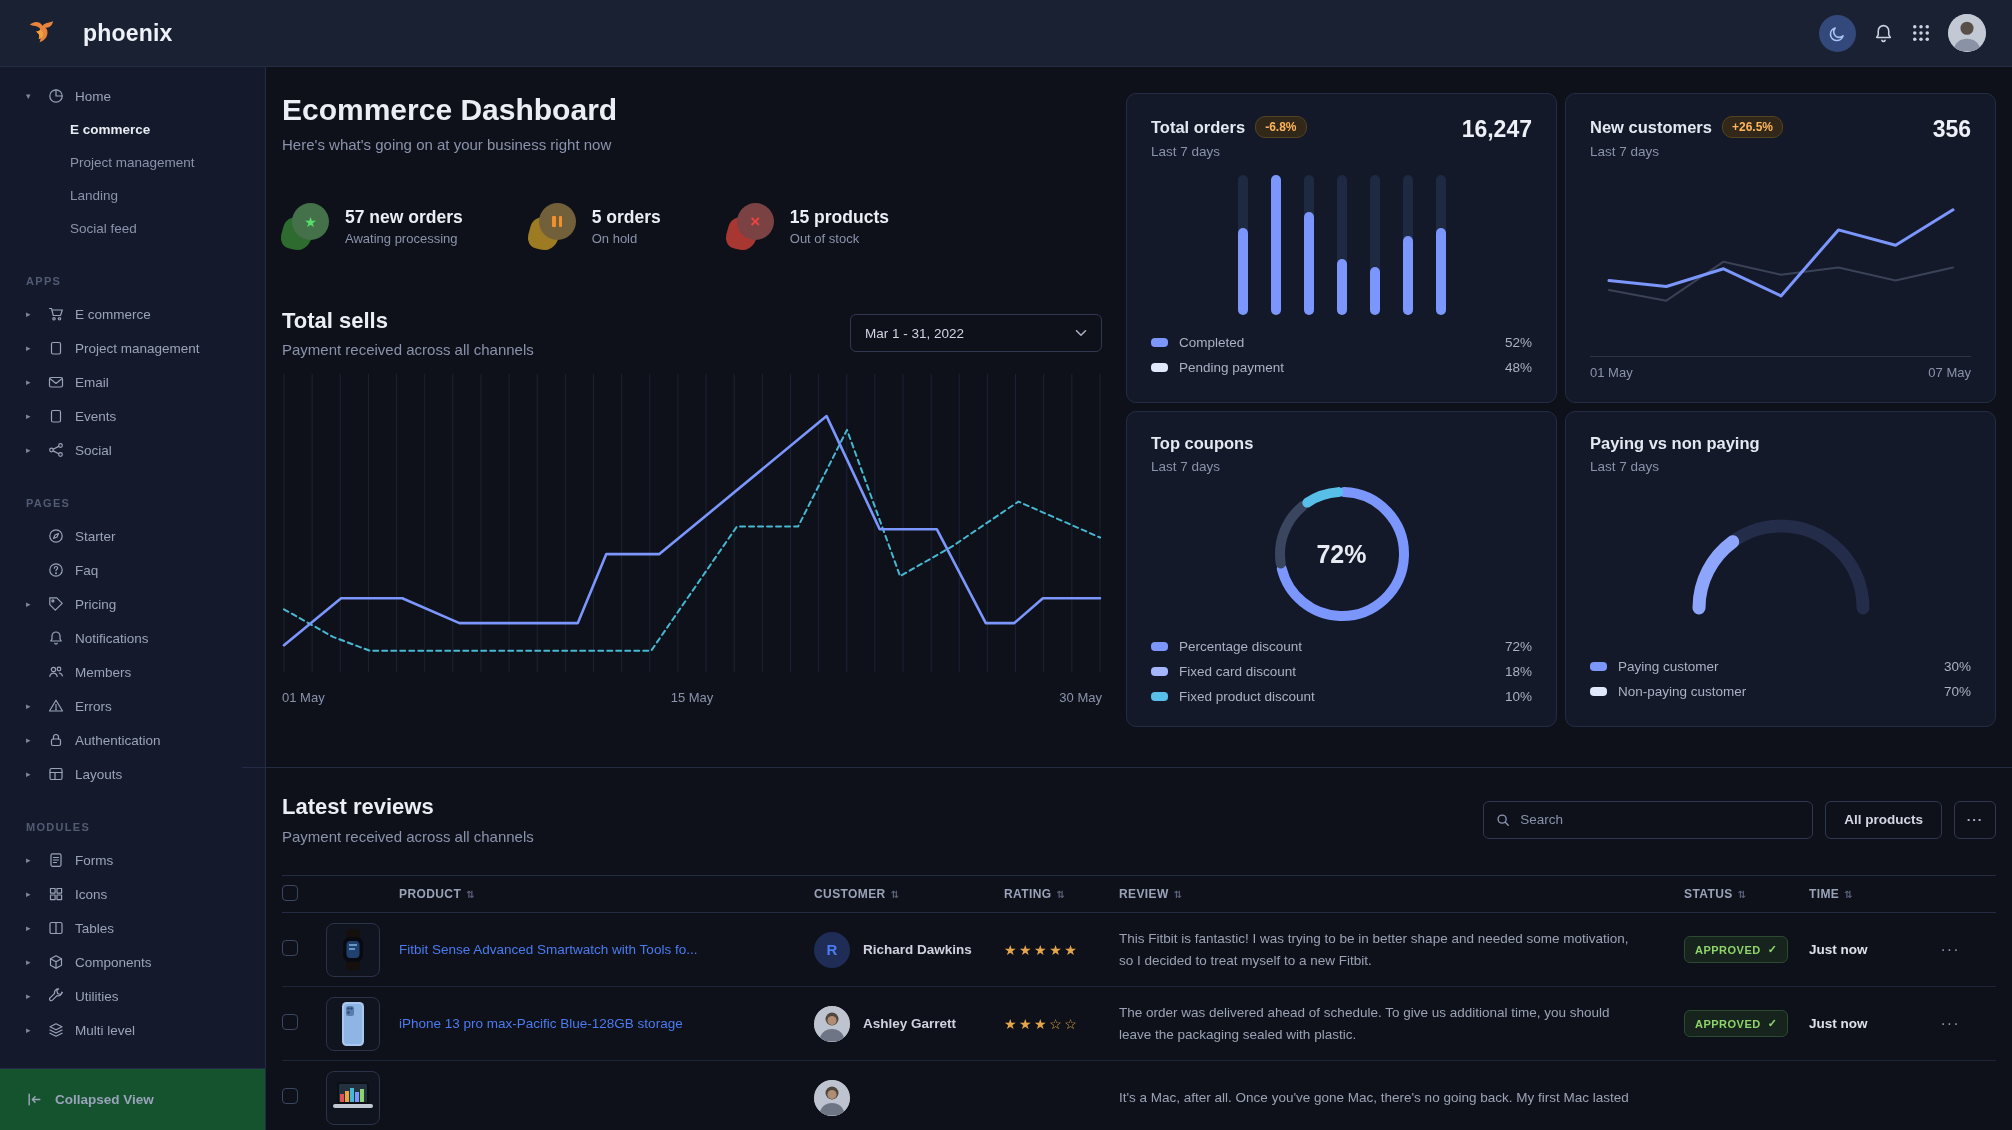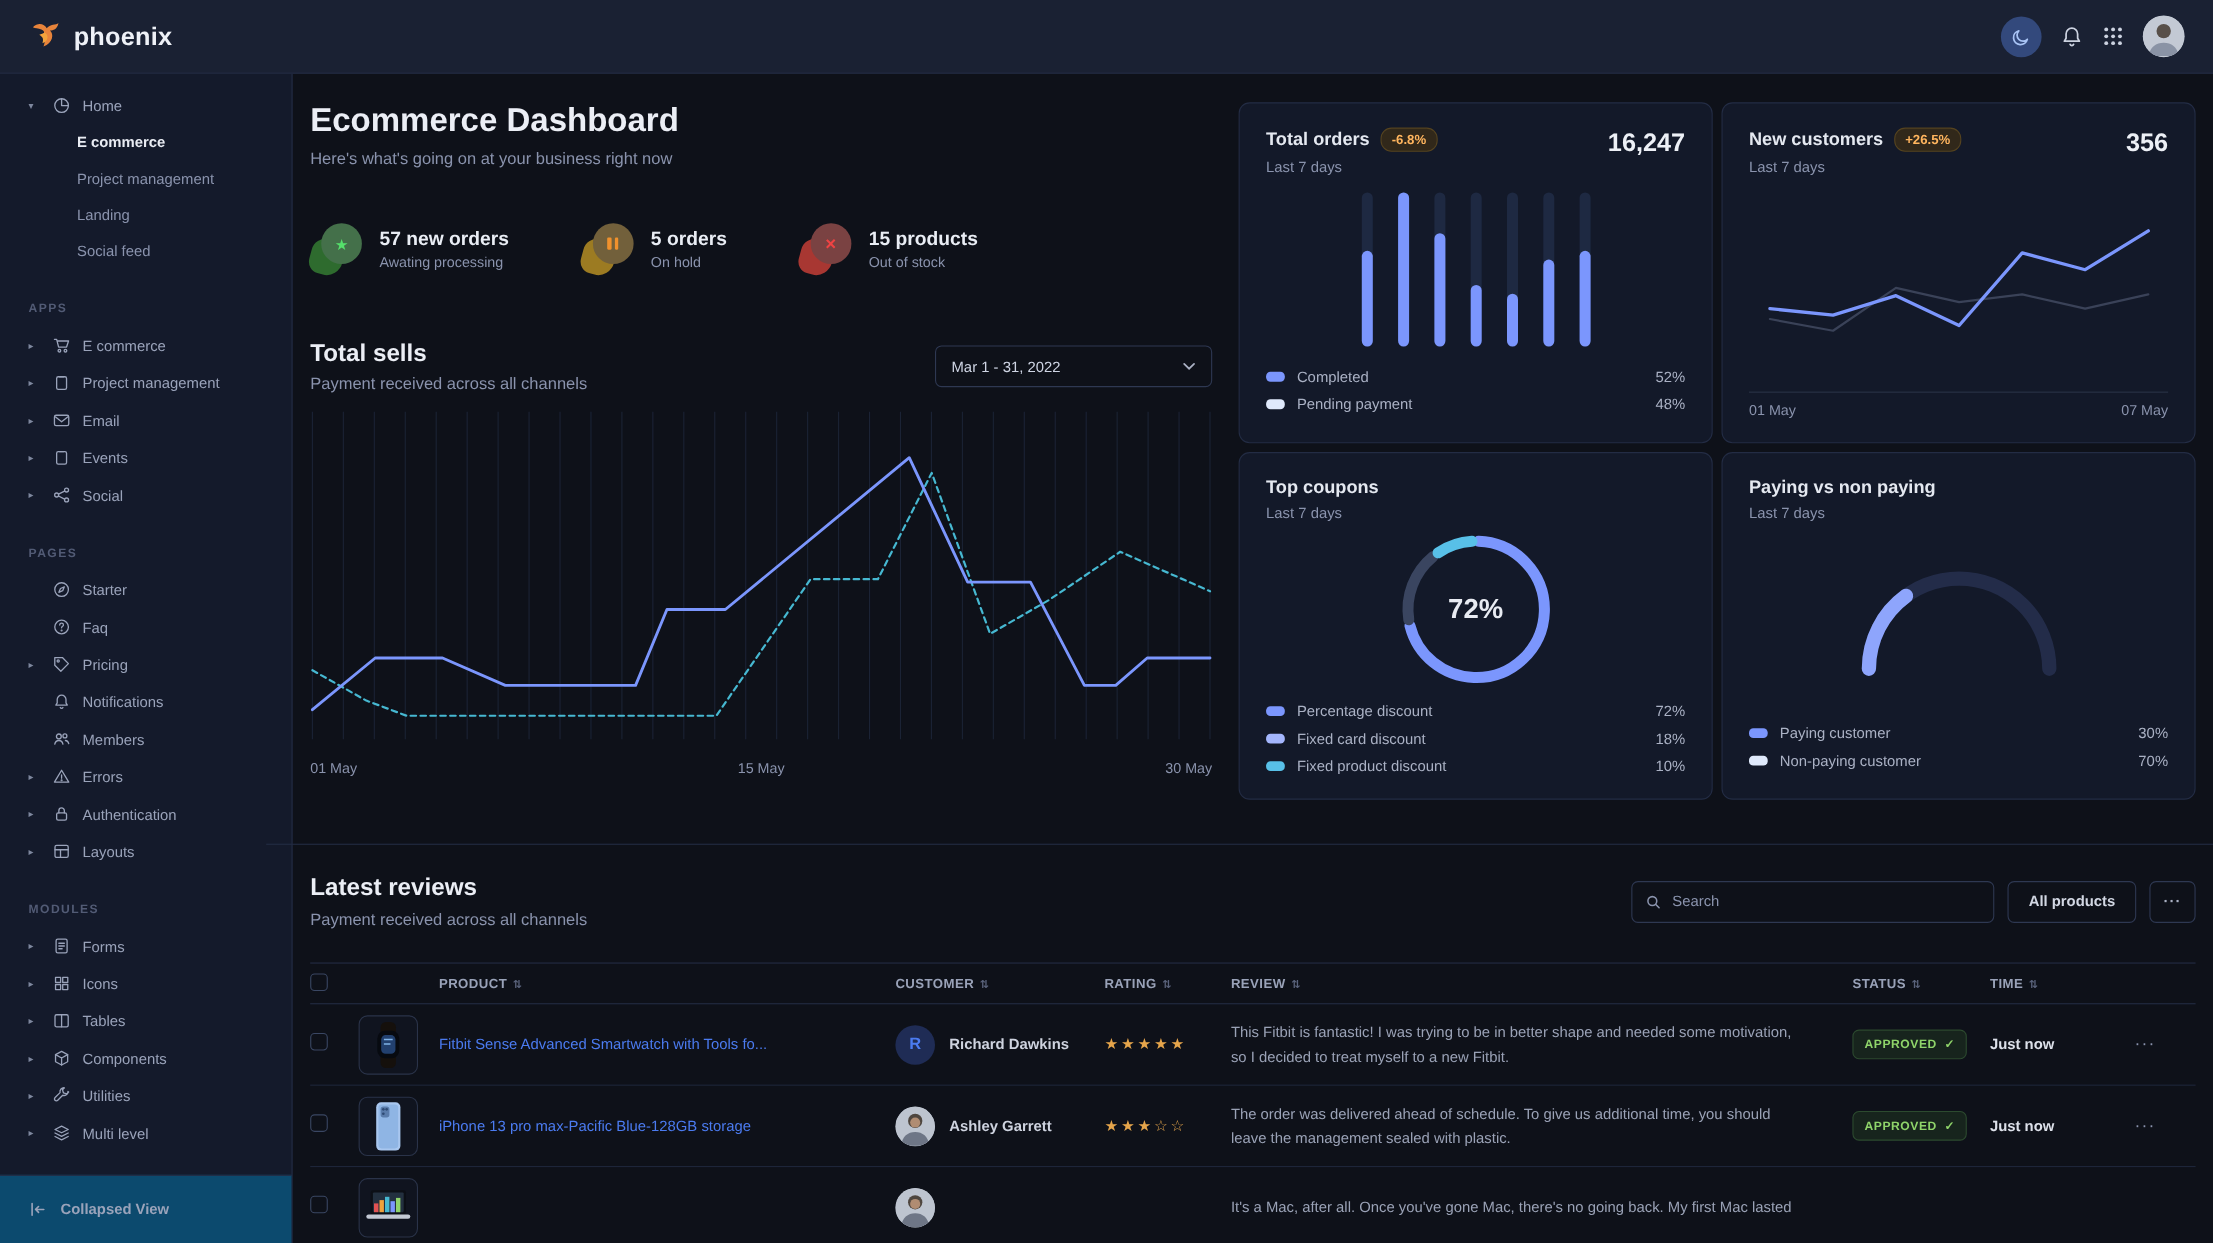--- a/index.html
+++ b/index.html
@@ -4,42 +4,42 @@
 <style>
   *{margin:0;padding:0;box-sizing:border-box}
   html,body{width:2012px;height:1130px;overflow:hidden}
   body{background:#0e1119;color:#dfe3ee;font-family:"Liberation Sans",sans-serif}
   a{text-decoration:none}
   button{font-family:inherit;cursor:pointer}
   input{font-family:inherit}
 
   
   .navbar{height:67px;background:#1a2133;border-bottom:1px solid #232c44;display:flex;align-items:center;padding:0 26px;position:relative;z-index:5}
-  .brand{display:flex;align-items:center;gap:10px}
+  .brand{display:flex;align-items:center;gap:26px}
   .brand-text{font-size:23px;font-weight:700;color:#eef1f7;letter-spacing:.2px}
   .nav-search{position:absolute;left:50%;transform:translateX(-50%);width:424px;height:36px;border:1px solid #2e3852;border-radius:18px;display:flex;align-items:center;gap:11px;padding:0 16px;color:#8a93ad}
   .nav-search input{flex:1;background:transparent;border:none;outline:none;color:#cfd5e4;font-size:13.5px}
   .nav-search input::placeholder{color:#8a93ad}
   .nav-actions{margin-left:auto;display:flex;align-items:center;gap:17px}
   .moon-btn{width:37px;height:37px;border-radius:50%;background:#33497c;border:none;display:flex;align-items:center;justify-content:center}
   .icon-btn{background:none;border:none;color:#ccd2e0;display:flex;align-items:center}
   .avatar{width:38px;height:38px;border-radius:50%;overflow:hidden;border:none;padding:0;background:#aeb6c2}
 
   
   .layout{display:flex;height:1063px}
   .sidebar{width:266px;background:#141a2b;border-right:1px solid #232c44;position:relative;flex-shrink:0}
   .sidebar-nav{padding-top:12px}
   .section-label{font-size:11px;font-weight:700;letter-spacing:1.3px;color:#525b75;margin:30px 0 10px 26px}
   .side-item{display:flex;align-items:center;height:34px;padding-left:26px;gap:10px;color:#9aa3ba;font-size:13.5px;font-weight:500;cursor:pointer}
   .side-item .caret{width:12px;font-size:9px;color:#7e879e;flex-shrink:0;text-align:left}
   .side-item .s-icon{width:17px;height:17px;display:flex;align-items:center;color:#9aa3ba}
   .side-item .s-icon svg{width:16px;height:16px}
   .side-child{height:33px;display:flex;align-items:center;padding-left:70px;font-size:13.5px;color:#8a93ad;font-weight:500;cursor:pointer}
   .side-child.active{color:#e9ecf3;font-weight:700}
-  .sidebar-footer{position:absolute;bottom:0;left:0;right:0;height:62px;border-top:1px solid #232c44;display:flex;align-items:center;gap:12px;padding-left:26px;color:#9aa3ba;font-size:13.5px;font-weight:600;cursor:pointer;background:#0c4a6e}
+  .sidebar-footer{position:absolute;bottom:0;left:0;right:0;height:62px;border-top:1px solid #232c44;display:flex;align-items:center;gap:12px;padding-left:26px;color:#9aa3ba;font-size:13.5px;font-weight:600;cursor:pointer;background:#14532d}
 
   .main{flex:1;padding:0 16px;position:relative}
   .top-section{display:flex;gap:24px}
   .left-col{width:820px;flex-shrink:0}
 
   .page-title{margin-top:26px;font-size:30px;font-weight:700;color:#ebeef5}
   .page-subtitle{margin-top:9px;font-size:15px;color:#8a93ad}
 
   .stats-row{display:flex;gap:66px;margin-top:50px;align-items:center}
   .stat{display:flex;gap:16px;align-items:center}
@@ -730,21 +730,21 @@
               <div class="customer-cell">
                 <span class="avatar-photo"><svg width="36" height="36" viewBox="0 0 36 36">
                     <circle cx="18" cy="18" r="18" fill="#bdc4cf"></circle>
                     <circle cx="18" cy="13" r="6.5" fill="#4e463f"></circle>
                     <path d="M5 35.5C6.2 27 11.3 23 18 23s11.8 4 13 12.5z" fill="#6e7686"></path>
                     <circle cx="18" cy="14.5" r="4.6" fill="#b08c72"></circle>
                   </svg></span>
                 <span>Ashley Garrett</span>
               </div>
               <div><span class="stars">★★★☆☆</span></div>
-              <div class="review-text">The order was delivered ahead of schedule. To give us additional time, you should leave the management sealed with plastic.</div>
+              <div class="review-text">The order was delivered ahead of schedule. To give us additional time, you should leave the packaging sealed with plastic.</div>
               <div><span class="status-badge">
                   <span>APPROVED</span>
                   <span>✓</span>
                 </span></div>
               <div class="time-cell">Just now</div>
               <div>
                 <div class="row-dots">···</div>
               </div>
             </div>
             <div class="t-row">

